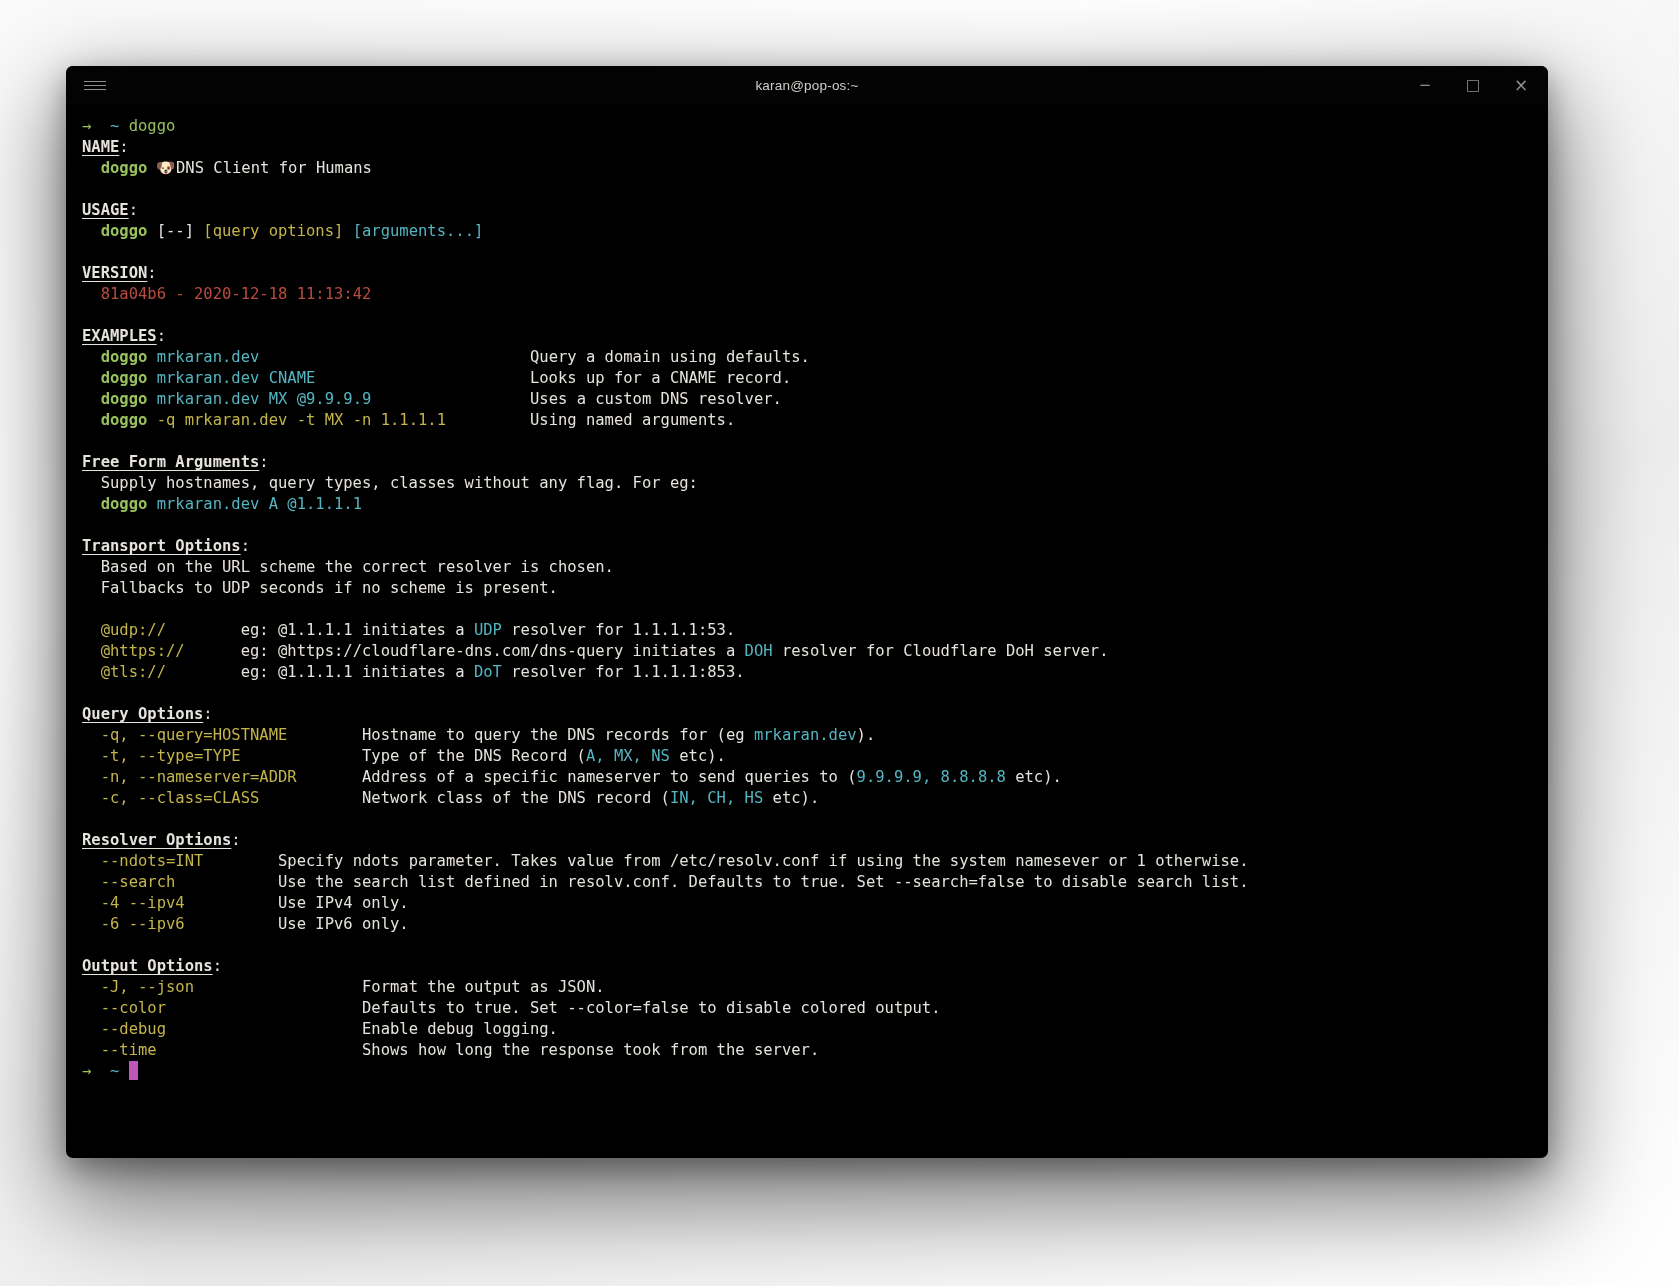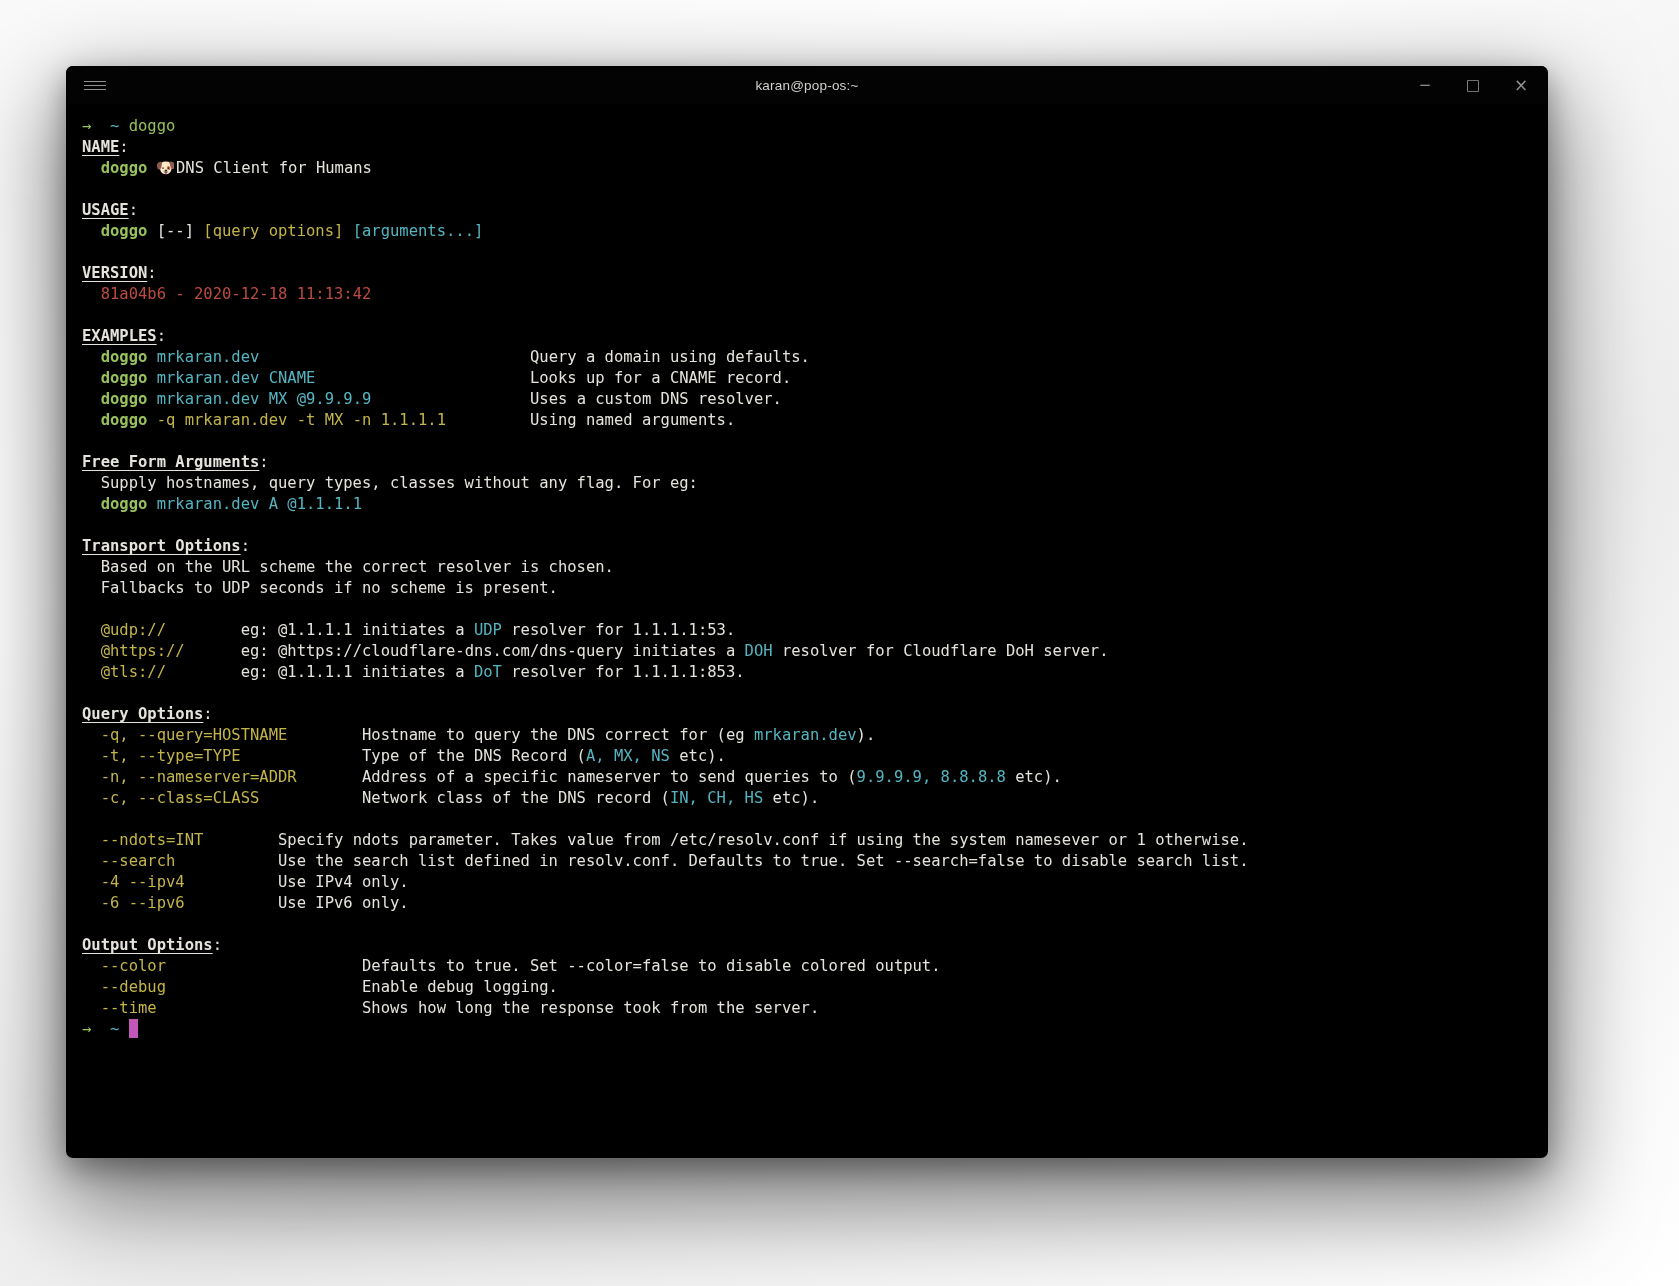--- a/index.html
+++ b/index.html
@@ -100,29 +100,31 @@
       <div class="line"></div>
       <div class="line"><span class="bold ul">Transport Options</span><span>:</span></div>
       <div class="line"><span>  Based on the URL scheme the correct resolver is chosen.</span></div>
       <div class="line"><span>  Fallbacks to UDP seconds if no scheme is present.</span></div>
       <div class="line"></div>
       <div class="line"><span>  </span><span class="c-yellow">@udp://</span><span>        eg: @1.1.1.1 initiates a </span><span class="c-cyan">UDP</span><span> resolver for 1.1.1.1:53.</span></div>
       <div class="line"><span>  </span><span class="c-yellow">@https://</span><span>      eg: @https://cloudflare-dns.com/dns-query initiates a </span><span class="c-cyan">DOH</span><span> resolver for Cloudflare DoH server.</span></div>
       <div class="line"><span>  </span><span class="c-yellow">@tls://</span><span>        eg: @1.1.1.1 initiates a </span><span class="c-cyan">DoT</span><span> resolver for 1.1.1.1:853.</span></div>
       <div class="line"></div>
       <div class="line"><span class="bold ul">Query Options</span><span>:</span></div>
-      <div class="line"><span>  </span><span class="c-yellow">-q, --query=HOSTNAME</span><span>        Hostname to query the DNS correct for (eg </span><span class="c-cyan">mrkaran.dev</span><span>).</span></div>
+      <div class="line"><span>  </span><span class="c-yellow">-q, --query=HOSTNAME</span><span>        Hostname to query the DNS records for (eg </span><span class="c-cyan">mrkaran.dev</span><span>).</span></div>
       <div class="line"><span>  </span><span class="c-yellow">-t, --type=TYPE</span><span>             Type of the DNS Record (</span><span class="c-cyan">A, MX, NS</span><span> etc).</span></div>
       <div class="line"><span>  </span><span class="c-yellow">-n, --nameserver=ADDR</span><span>       Address of a specific nameserver to send queries to (</span><span class="c-cyan">9.9.9.9, 8.8.8.8</span><span> etc).</span></div>
       <div class="line"><span>  </span><span class="c-yellow">-c, --class=CLASS</span><span>           Network class of the DNS record (</span><span class="c-cyan">IN, CH, HS</span><span> etc).</span></div>
       <div class="line"></div>
+      <div class="line"><span class="bold ul">Resolver Options</span><span>:</span></div>
       <div class="line"><span>  </span><span class="c-yellow">--ndots=INT</span><span>        Specify ndots parameter. Takes value from /etc/resolv.conf if using the system namesever or 1 otherwise.</span></div>
       <div class="line"><span>  </span><span class="c-yellow">--search</span><span>           Use the search list defined in resolv.conf. Defaults to true. Set --search=false to disable search list.</span></div>
       <div class="line"><span>  </span><span class="c-yellow">-4 --ipv4</span><span>          Use IPv4 only.</span></div>
       <div class="line"><span>  </span><span class="c-yellow">-6 --ipv6</span><span>          Use IPv6 only.</span></div>
       <div class="line"></div>
       <div class="line"><span class="bold ul">Output Options</span><span>:</span></div>
+      <div class="line"><span>  </span><span class="c-yellow">-J, --json</span><span>                  Format the output as JSON.</span></div>
       <div class="line"><span>  </span><span class="c-yellow">--color</span><span>                     Defaults to true. Set --color=false to disable colored output.</span></div>
       <div class="line"><span>  </span><span class="c-yellow">--debug</span><span>                     Enable debug logging.</span></div>
       <div class="line"><span>  </span><span class="c-yellow">--time</span><span>                      Shows how long the response took from the server.</span></div>
       <div class="line"><span class="c-green">→</span><span>  </span><span class="c-cyan">~</span><span> </span><span class="cursor"> </span></div>
     </div>
 </div>
 
 </body></html>

